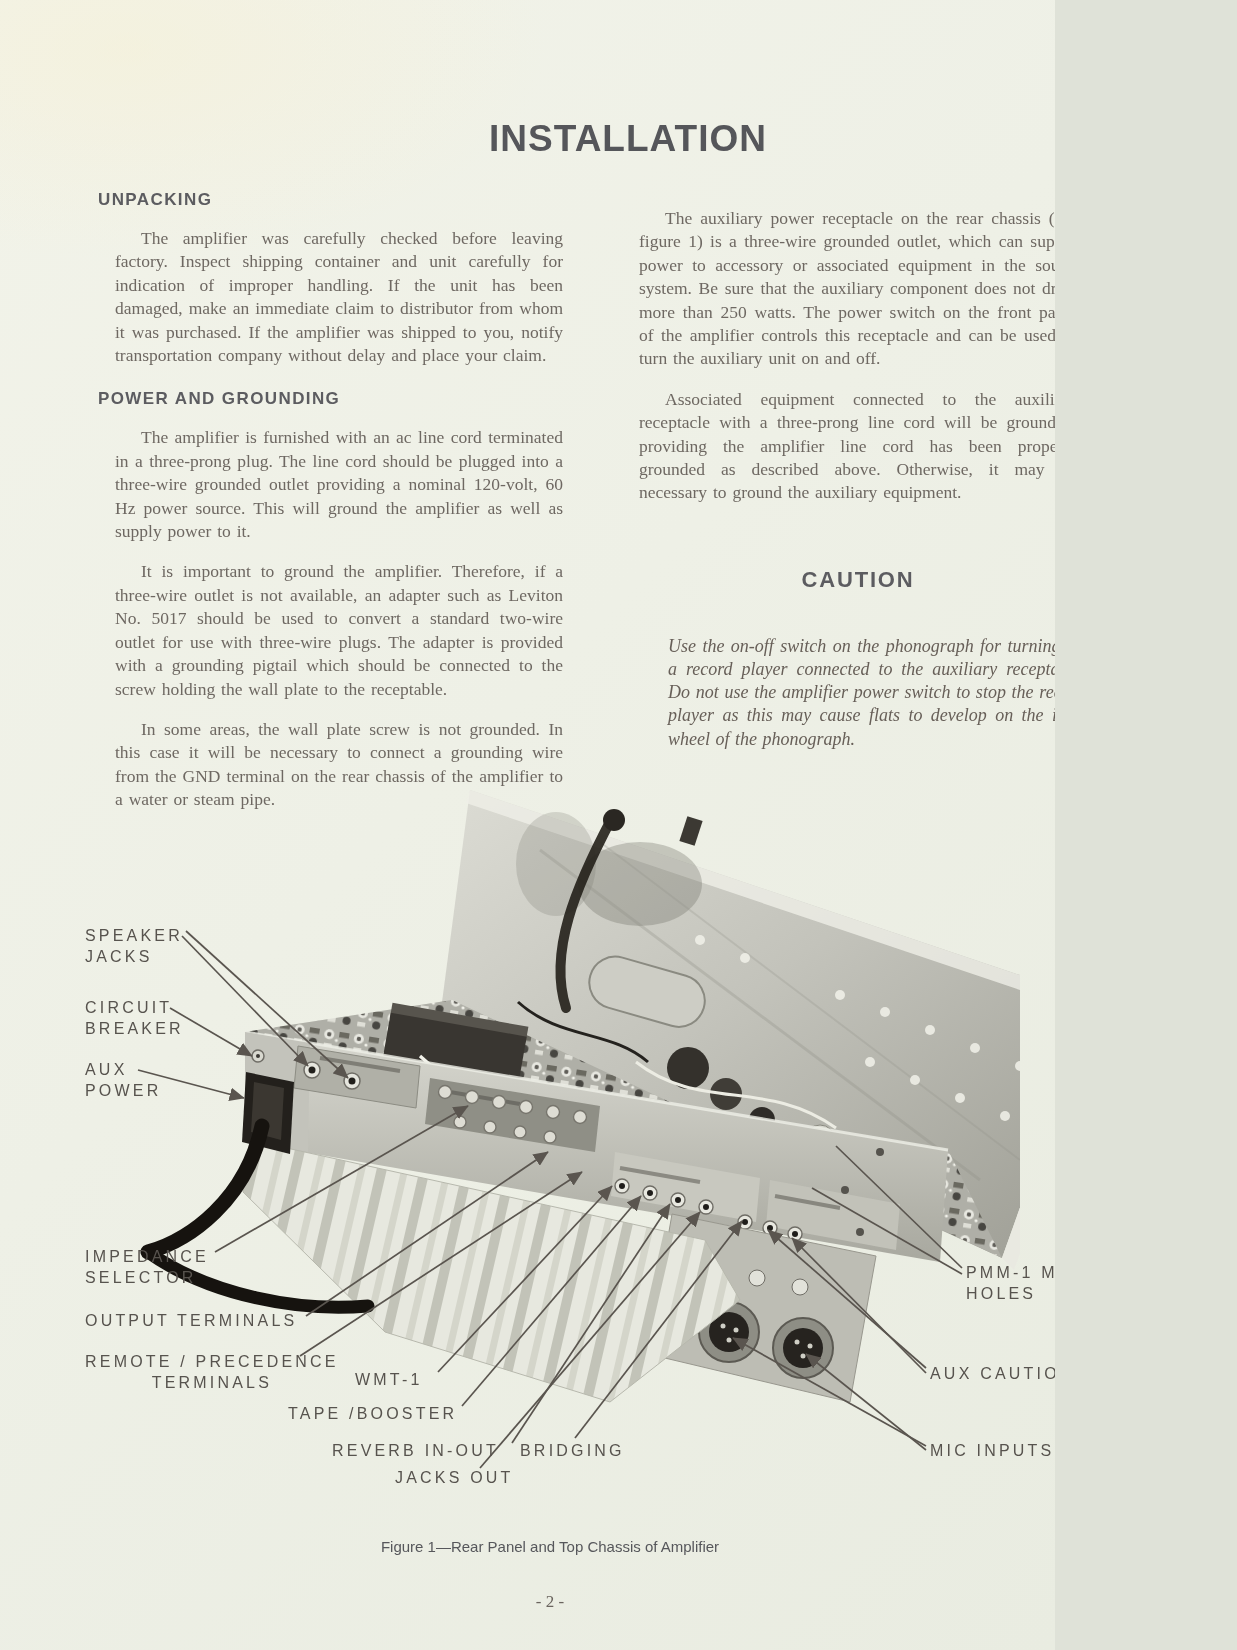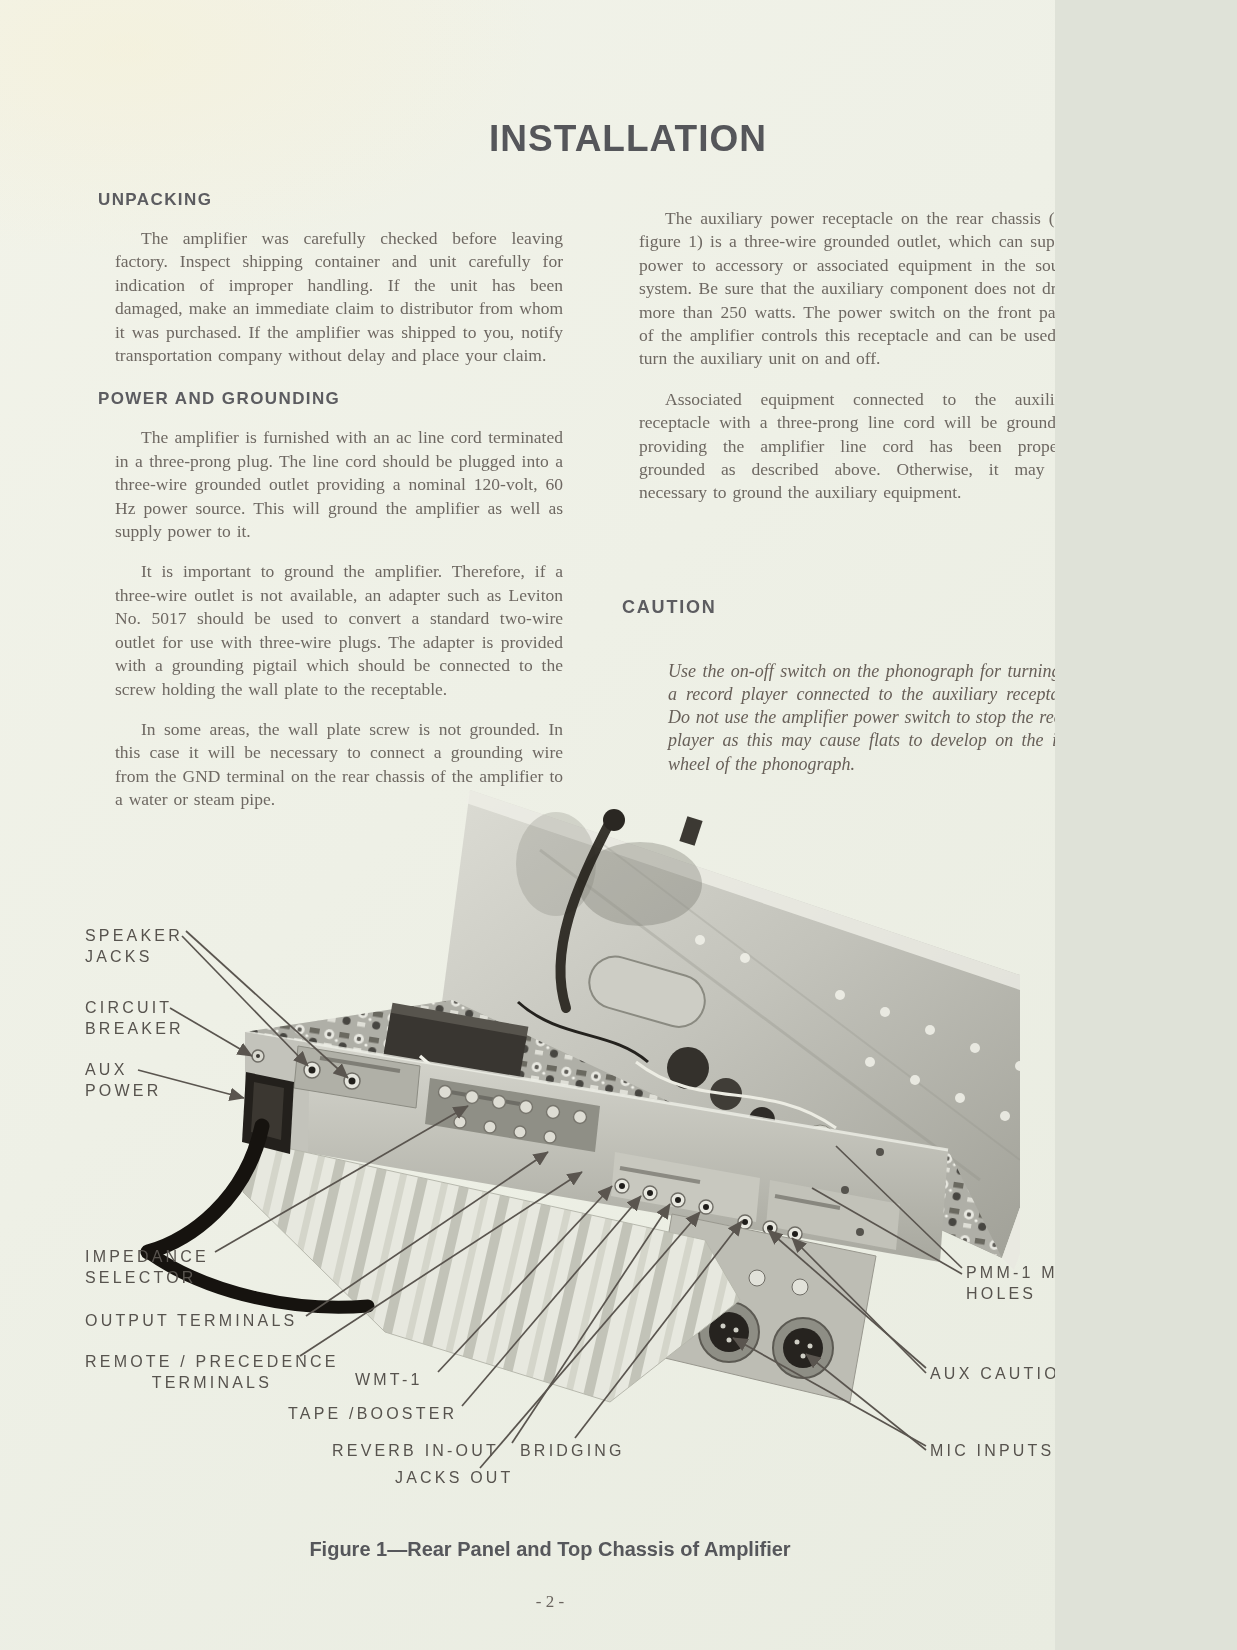--- a/index.html
+++ b/index.html
@@ -11,32 +11,32 @@
     pointer-events:none;}
   .title{position:absolute;left:628px;top:118px;transform:translateX(-50%);
     font-weight:bold;font-size:37px;letter-spacing:1px;color:#55565a;white-space:nowrap;}
   .col{position:absolute;top:190px;}
   .col-left{left:98px;width:482px;}
   .col-right{left:622px;width:472px;}
   .section + .section{margin-top:22px;}
   .section h2{margin:0 0 7px 0;font-size:17px;font-weight:bold;letter-spacing:1.4px;color:#5c5c60;}
   .section p{margin:17px;font-family:"Liberation Serif",serif;font-size:17.5px;line-height:23.4px;
     color:#6e6862;text-align:justify;text-indent:26px;word-spacing:1.5px;}
-  .caution-head{margin-top:92px;font-size:18px;font-weight:bold;
+  .caution-head{margin-top:62px;text-align:center;font-size:22px;font-weight:bold;
     letter-spacing:1.8px;color:#5c5c60;}
   .caution-text{margin:42px 8px 12px 46px;font-family:"Liberation Serif",serif;font-style:italic;
     font-size:18px;line-height:23.2px;color:#675f58;text-align:justify;word-spacing:1px;}
   .figure{position:absolute;left:0;top:0;width:1237px;height:1650px;pointer-events:none;}
   .photo-svg{position:absolute;left:140px;top:770px;}
   .leader-svg{position:absolute;left:0;top:760px;}
   .callout{position:absolute;font-size:16px;letter-spacing:3.2px;line-height:21px;
     color:#57534e;white-space:pre-line;}
   .callout.center{text-align:center;}
   .caption{position:absolute;left:550px;top:1538px;transform:translateX(-50%);
-    font-size:20px;font-weight:bold;color:#56575b;white-space:nowrap;}
+    font-size:15px;font-weight:normal;color:#56575b;white-space:nowrap;}
   .pagenum{position:absolute;left:550px;top:1592px;transform:translateX(-50%);
     font-family:"Liberation Serif",serif;font-size:17px;color:#6a645e;white-space:nowrap;}
   .hole{position:absolute;background:radial-gradient(circle at 40% 38%,#362f32,#171217 72%);
     box-shadow:0 0 0 3px rgba(252,253,248,.9),1px 2px 5px rgba(0,0,0,.15);}
   .hole1{left:1175px;top:174px;width:40px;height:38px;border-radius:47% 53% 58% 42%;}
   .hole2{left:1174px;top:813px;width:41px;height:39px;border-radius:50% 50% 46% 54%;}
   .hole3{left:1171px;top:1446px;width:43px;height:39px;border-radius:52% 48% 50% 50%;}
 </style>
 </head>
 <body>

